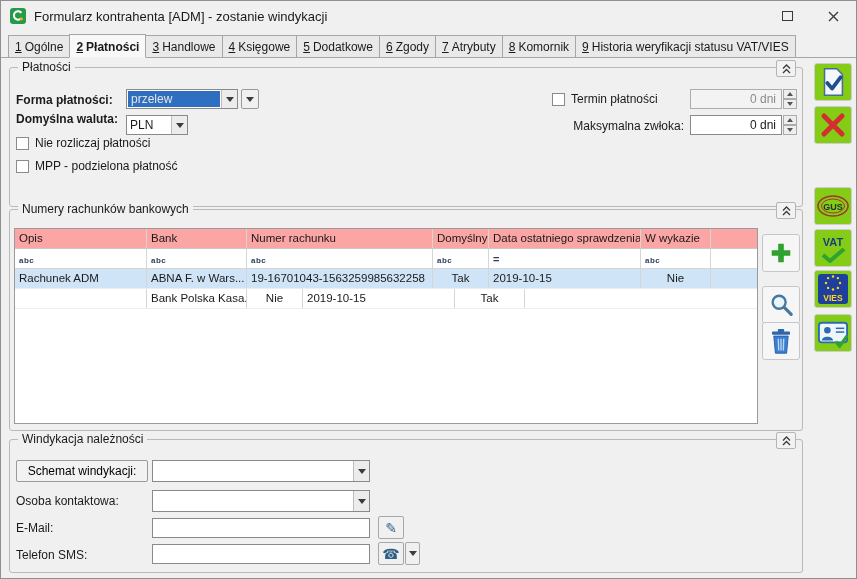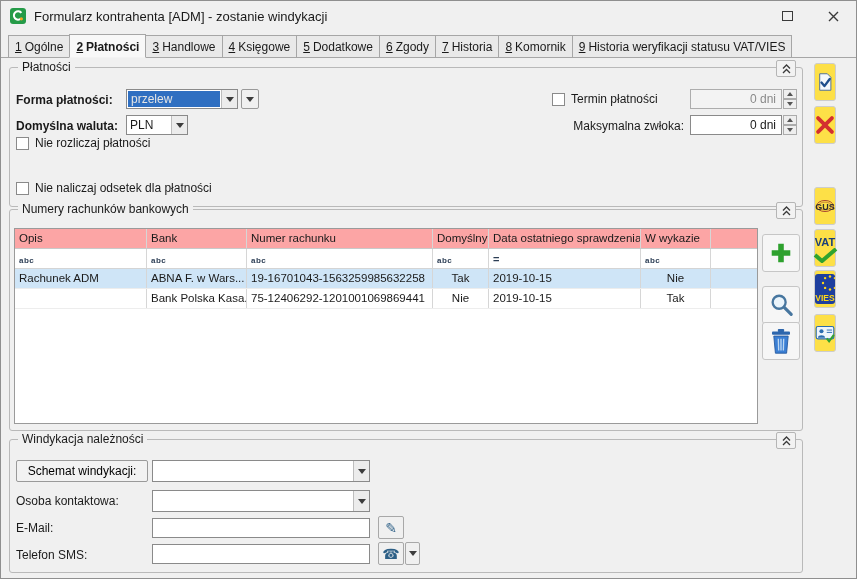--- a/index.html
+++ b/index.html
@@ -54,21 +54,21 @@
   .tr{border-bottom:1px solid #ededed;}
   .tr.sel{background:#cfe5f7;}
   .th,.tf,.td{border-right:1px solid #d6d6d6;padding:3px 4px 0;box-sizing:border-box;font-size:11.5px;white-space:nowrap;overflow:hidden;}
   .tf{padding-top:4px;}
   .td.center{text-align:center;}
   .c0{width:132px;}.c1{width:100px;}.c2{width:186px;}.c3{width:56px;}.c4{width:152px;}.c5{width:70px;}.cf{flex:1;border-right:none;}
   .fico{font-size:8px;font-weight:bold;color:#2c3e55;letter-spacing:.5px;}
 
   
   .mini-btn{position:absolute;width:36px;height:36px;border:1px solid #c6c6c6;border-radius:3px;background:#f6f6f6;display:flex;align-items:center;justify-content:center;}
-  .tool-btn{position:absolute;left:813px;width:22px;height:38px;border:1px solid #cdcdcd;border-radius:3px;background:#fde047;display:flex;align-items:center;justify-content:center;box-sizing:border-box;}
+  .tool-btn{position:absolute;left:813px;width:38px;height:38px;border:1px solid #cdcdcd;border-radius:3px;background:#84cc16;display:flex;align-items:center;justify-content:center;box-sizing:border-box;}
   .tool-rel{flex-direction:column;gap:0;}
   .gus-label{position:absolute;font-size:9px;font-weight:bold;color:#2e2e2e;top:14px;left:0;right:0;text-align:center;}
   .vat-label{font-size:11px;font-weight:bold;color:#1b3f7a;line-height:1;margin-top:3px;}
   .vies-flag{width:30px;height:30px;background:#1e3f9e;border-radius:3px;position:relative;overflow:hidden;}
   .vies-label{position:absolute;bottom:1px;left:0;right:0;text-align:center;font-size:8.5px;font-weight:bold;color:#ffd617;}
 </style>
 </head>
 <body>
 
 <div id="window">
@@ -92,21 +92,21 @@
     </div>
   </div>
 
   <div class="tabs">
     <div class="tab"><span class="tab-num">1</span><span class="tab-label">Ogólne</span></div>
     <div class="tab active"><span class="tab-num">2</span><span class="tab-label">Płatności</span></div>
     <div class="tab"><span class="tab-num">3</span><span class="tab-label">Handlowe</span></div>
     <div class="tab"><span class="tab-num">4</span><span class="tab-label">Księgowe</span></div>
     <div class="tab"><span class="tab-num">5</span><span class="tab-label">Dodatkowe</span></div>
     <div class="tab"><span class="tab-num">6</span><span class="tab-label">Zgody</span></div>
-    <div class="tab"><span class="tab-num">7</span><span class="tab-label">Historia</span></div>
+    <div class="tab"><span class="tab-num">7</span><span class="tab-label">Atrybuty</span></div>
     <div class="tab"><span class="tab-num">8</span><span class="tab-label">Komornik</span></div>
     <div class="tab"><span class="tab-num">9</span><span class="tab-label">Historia weryfikacji statusu VAT/VIES</span></div>
   </div>
 
   <div class="group" style="left:8px;top:66px;width:792px;height:138px;">
     <span class="group-title">Płatności</span>
     <div class="collapse-btn">
       <svg width="11" height="10" viewBox="0 0 11 10">
         <path d="M2 4.5 L5.5 1 L9 4.5 M2 9 L5.5 5.5 L9 9" stroke="#3a3a3a" stroke-width="1.3" fill="none"></path>
       </svg>
@@ -116,35 +116,35 @@
     <div class="combo" style="left:116px;top:21px;width:112px;">
       <span class="ctext sel">przelew</span>
       <span class="cdd">
           <span class="tri-dn"></span>
         </span>
     </div>
     <div class="listbtn" style="left:231px;top:21px;">
         <span class="tri-dn"></span>
       </div>
 
-    <span class="lbl bold" style="left:6px;top:51px;">Domyślna waluta:</span>
+    <span class="lbl bold" style="left:6px;top:44px;">Domyślna waluta:</span>
     <div class="combo" style="left:116px;top:47px;width:62px;">
       <span class="ctext">PLN</span>
       <span class="cdd">
           <span class="tri-dn"></span>
         </span>
     </div>
 
     <div class="cb-row" style="left:6px;top:68px;">
       <span class="cb"></span>
       <span>Nie rozliczaj płatności</span>
     </div>
-    <div class="cb-row" style="left:6px;top:113px;">
+    <div class="cb-row" style="left:6px;top:91px;">
       <span class="cb"></span>
-      <span>Nie naliczaj odsetek dla płatności</span>
+      <span>MPP - podzielona płatność</span>
     </div>
 
     <div class="cb-row" style="left:542px;top:24px;">
       <span class="cb"></span>
       <span>Termin płatności</span>
     </div>
     <div class="spinfield disabled" style="left:680px;top:21px;width:92px;">0 dni</div>
     <div class="spin-btns" style="left:773px;top:21px;">
       <div class="spin-btn">
           <span class="tri-up-s"></span>
@@ -198,21 +198,20 @@
         <div class="td c1">ABNA F. w Wars...</div>
         <div class="td c2">19-16701043-1563259985632258</div>
         <div class="td c3 center">Tak</div>
         <div class="td c4">2019-10-15</div>
         <div class="td c5 center">Nie</div>
         <div class="td cf"></div>
       </div>
       <div class="tr">
         <div class="td c0"></div>
         <div class="td c1">Bank Polska Kasa...</div>
-        <div class="td c2">75-12406292-1201001069869441</div>
         <div class="td c3 center">Nie</div>
         <div class="td c4">2019-10-15</div>
         <div class="td c5 center">Tak</div>
         <div class="td cf"></div>
       </div>
     </div>
 
     <div class="mini-btn" style="left:752px;top:24px;">
       <svg width="26" height="26" viewBox="0 0 28 28">
         <path d="M14 4 V24 M4 14 H24" stroke="#2ea12e" stroke-width="6"></path>

